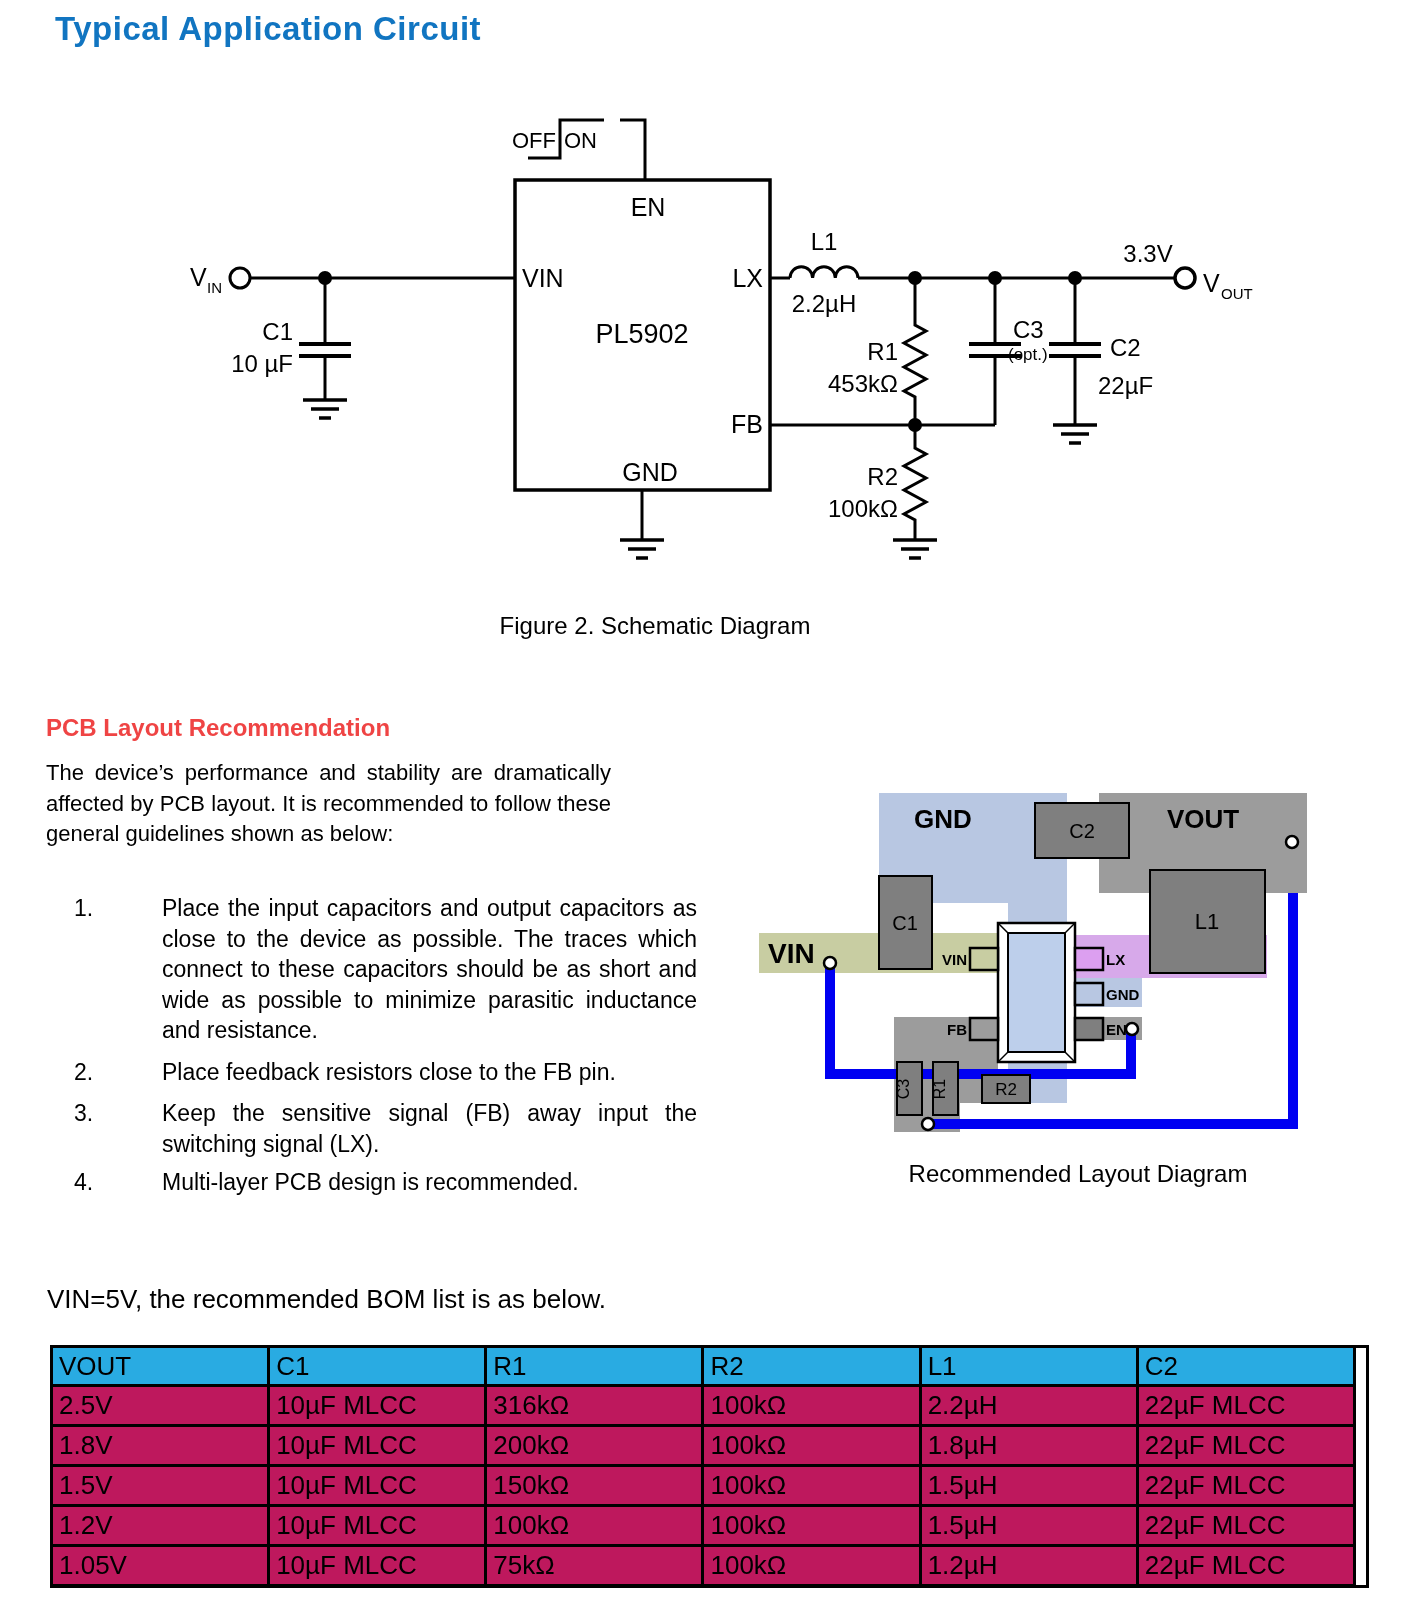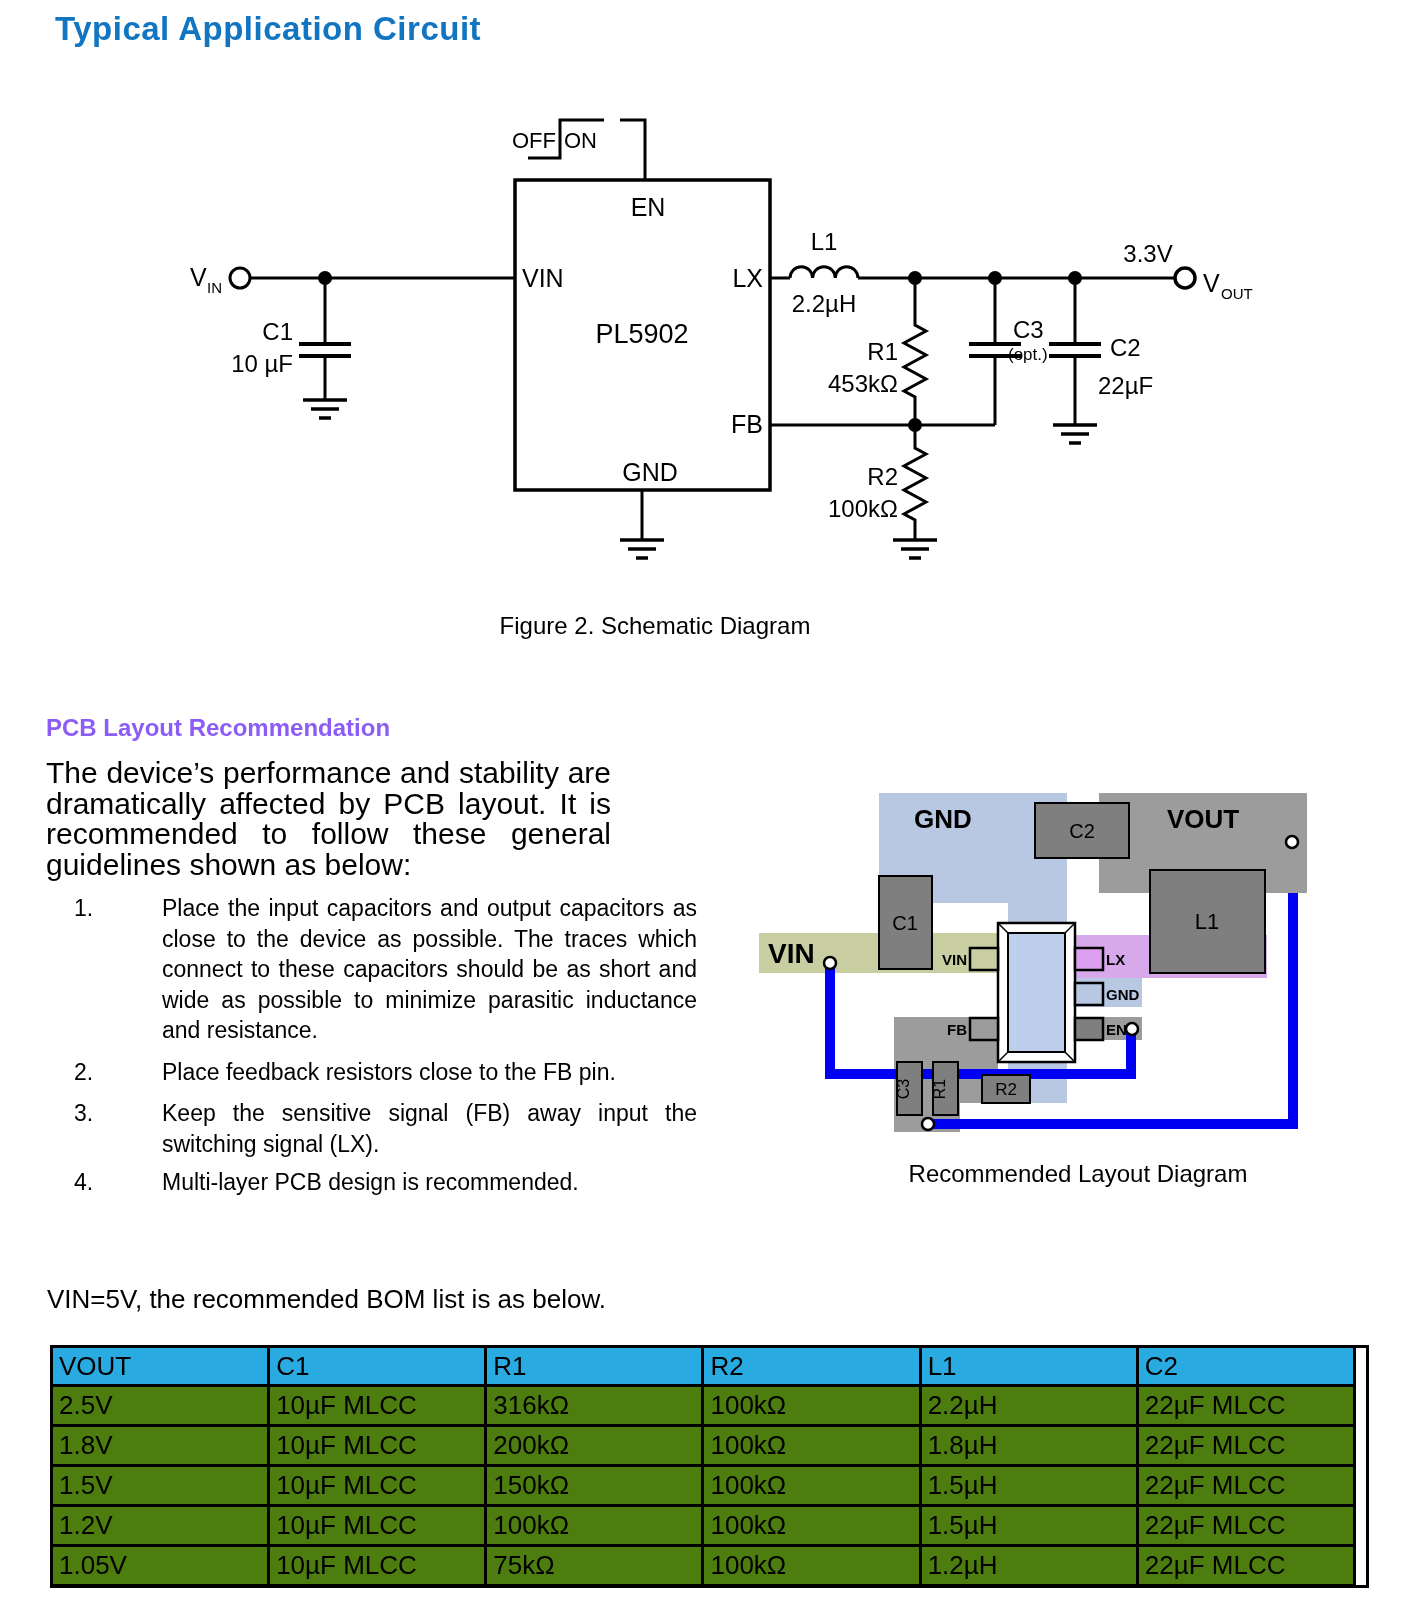--- a/index.html
+++ b/index.html
@@ -2,35 +2,35 @@
 <html><head>
 <meta charset="utf-8">
 <style>
   html,body{margin:0;padding:0;background:#fff;}
   #page{position:relative;width:1402px;height:1614px;background:#fff;
         font-family:"Liberation Sans",sans-serif;color:#000;overflow:hidden;padding-left:28px;}
   .abs{position:absolute;}
   #doc-title{left:55px;top:10px;font-size:33px;font-weight:bold;color:#1175c1;letter-spacing:.5px;}
   #schematic-svg{left:0;top:0;}
   #schematic-caption{left:380px;top:612px;width:550px;text-align:center;font-size:24px;}
-  #pcb-heading{left:46px;top:714px;font-size:24px;font-weight:bold;color:#8b5cf6;}
-  #pcb-intro{left:46px;top:758px;width:565px;font-size:30px;line-height:30.5px;text-align:justify;}
+  #pcb-heading{left:46px;top:714px;font-size:24px;font-weight:bold;color:#ef4444;}
+  #pcb-intro{left:46px;top:758px;width:565px;font-size:22px;line-height:30.5px;text-align:justify;}
   .list-item{position:absolute;font-size:23px;line-height:30.5px;}
   .list-num{position:absolute;left:46px;width:36px;}
   .list-text{position:absolute;left:88px;width:535px;text-align:justify;margin-left:46px;}
   #item1{top:893px;} #item2{top:1057px;} #item3{top:1098px;} #item4{top:1167px;}
   #layout-diagram{left:740px;top:770px;width:640px;height:410px;}
   #layout-caption{left:758px;top:1160px;width:640px;text-align:center;font-size:24px;}
   #bom-intro{left:8px;top:1284px;font-size:26px;margin-left:39px;}
   #bom-frame{left:50px;top:1345px;width:1313px;height:237px;border:3px solid #000;}
   #bom-table{position:absolute;left:50px;top:1345px;border-collapse:collapse;table-layout:fixed;width:1306px;}
   #bom-table th,#bom-table td{border:3px solid #000;font-size:26px;font-weight:normal;
       text-align:left;padding:2px 0 2px 6px;overflow:hidden;white-space:nowrap;}
   #bom-table th{background:#29abe2;height:32px;}
-  #bom-table td{height:33px;background:#4d7c0f;}
+  #bom-table td{height:33px;background:#be185d;}
   svg text{font-family:"Liberation Sans",sans-serif;}
 </style>
 </head>
 <body>
 
 <div id="page">
 
   <div id="doc-title" class="abs">Typical Application Circuit</div>
 
   <svg id="schematic-svg" class="abs" width="1402" height="600" viewBox="0 0 1402 600">

